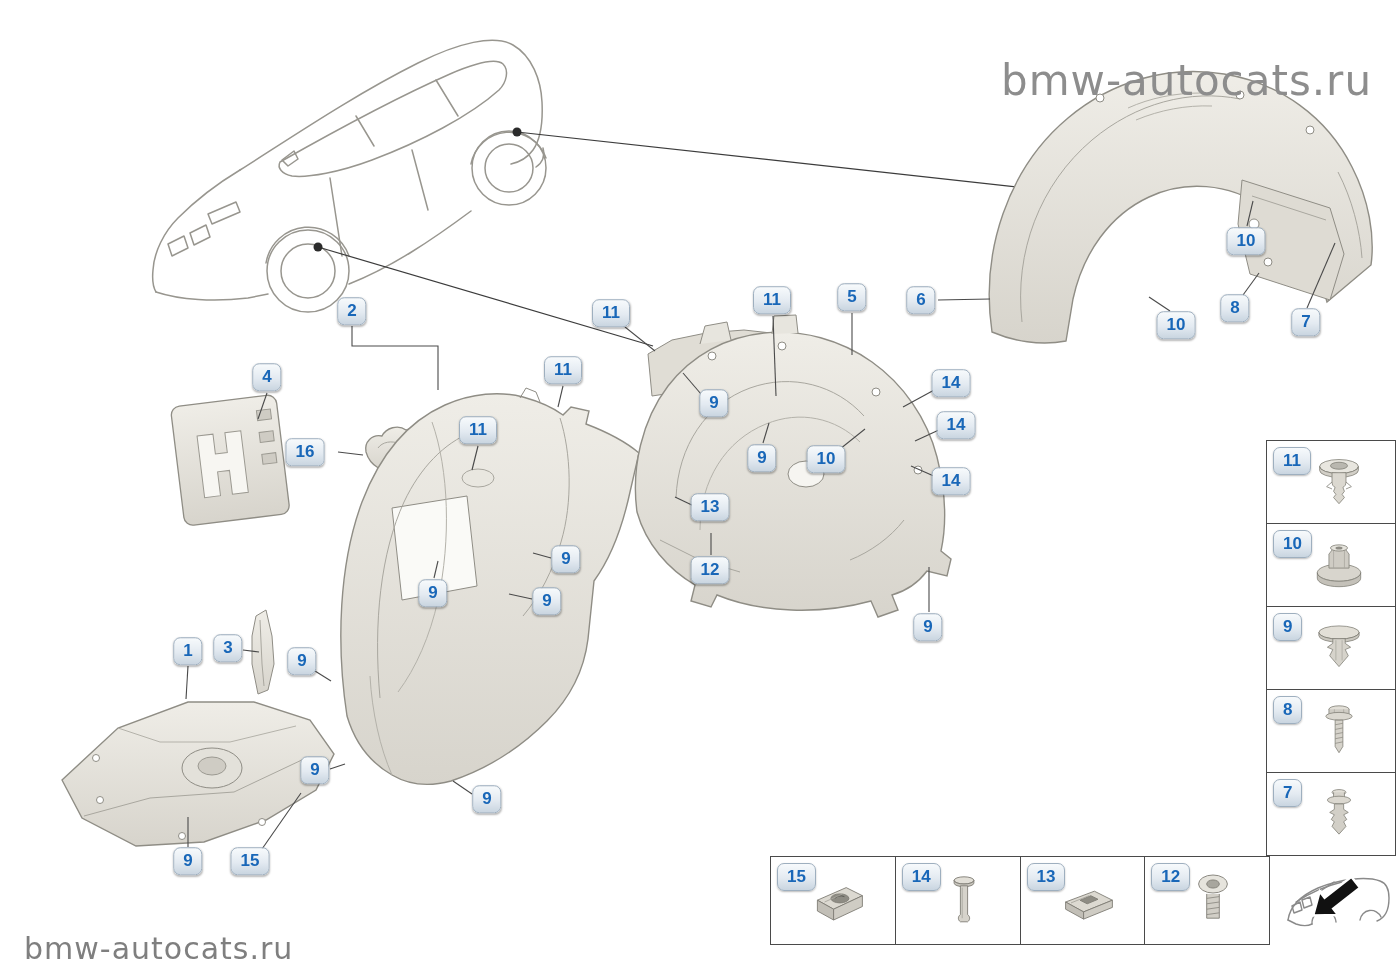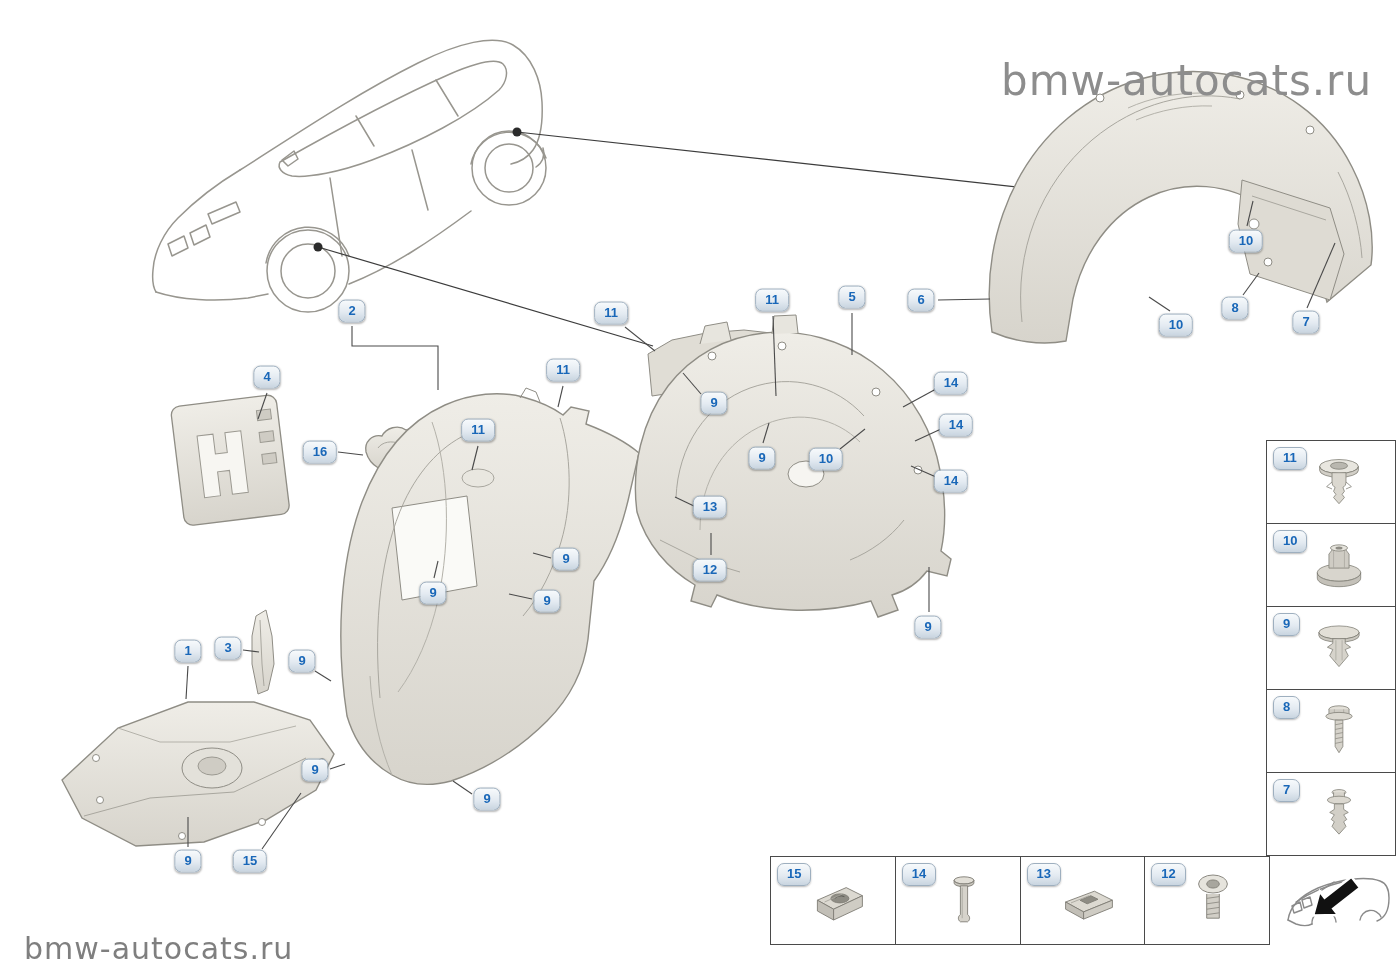--- a/index.html
+++ b/index.html
@@ -24,21 +24,21 @@
   .watermark.bottom { left:24px; bottom:14px; font-size:30px; color:#7f7f7f; }
 
   .badge {
     position:absolute;
     transform:translate(-50%,-50%);
     background:linear-gradient(180deg,#f7fafc 0%,#e3eaf1 55%,#c9d5e0 100%);
     border:1px solid #9eafbf;
     border-radius:7px;
     color:#1967b8;
     font-weight:bold;
-    font-size:13px;
+    font-size:17px;
     line-height:1.15;
     padding:3px 9px;
     box-shadow:0 1px 2px rgba(0,0,0,.28);
     z-index:6;
     text-align:center;
   }
   .badge.in-cell { position:absolute; left:6px; top:6px; transform:none; z-index:7; }
 
   .legend-right {
     position:absolute; left:1266px; top:440px; width:130px; height:416px;
@@ -217,21 +217,21 @@
     <path d="M1307,308 L1335,243"></path>
   </g>
 </svg>
 
 <div class="watermark top">bmw-autocats.ru</div>
 <div class="watermark bottom">bmw-autocats.ru</div>
 
 <div id="callouts">
     <div class="badge" style="left: 352px; top: 311px;">2</div>
     <div class="badge" style="left: 267px; top: 377px;">4</div>
-    <div class="badge" style="left: 320px; top: 452px;">16</div>
+    <div class="badge" style="left: 305px; top: 452px; border-radius: 6px;">16</div>
     <div class="badge" style="left: 478px; top: 430px;">11</div>
     <div class="badge" style="left: 563px; top: 370px;">11</div>
     <div class="badge" style="left: 611px; top: 313px;">11</div>
     <div class="badge" style="left: 772px; top: 300px;">11</div>
     <div class="badge" style="left: 852px; top: 297px;">5</div>
     <div class="badge" style="left: 921px; top: 300px;">6</div>
     <div class="badge" style="left: 714px; top: 403px;">9</div>
     <div class="badge" style="left: 762px; top: 458px;">9</div>
     <div class="badge" style="left: 826px; top: 459px;">10</div>
     <div class="badge" style="left: 951px; top: 383px;">14</div>

